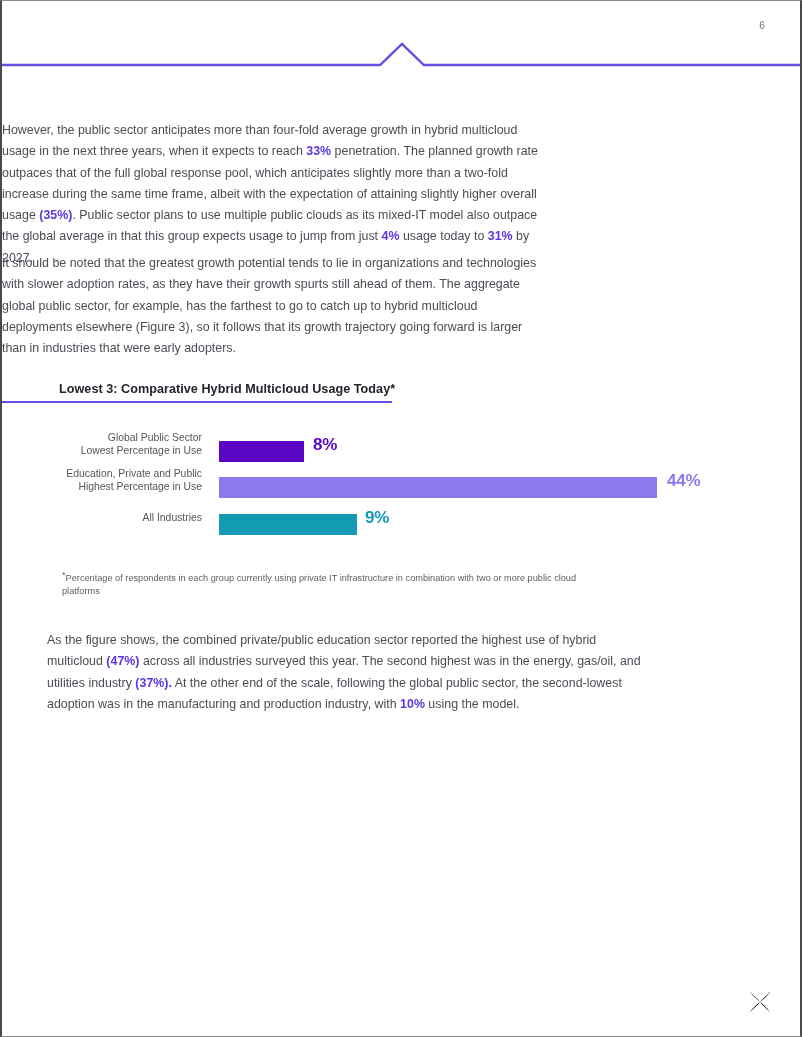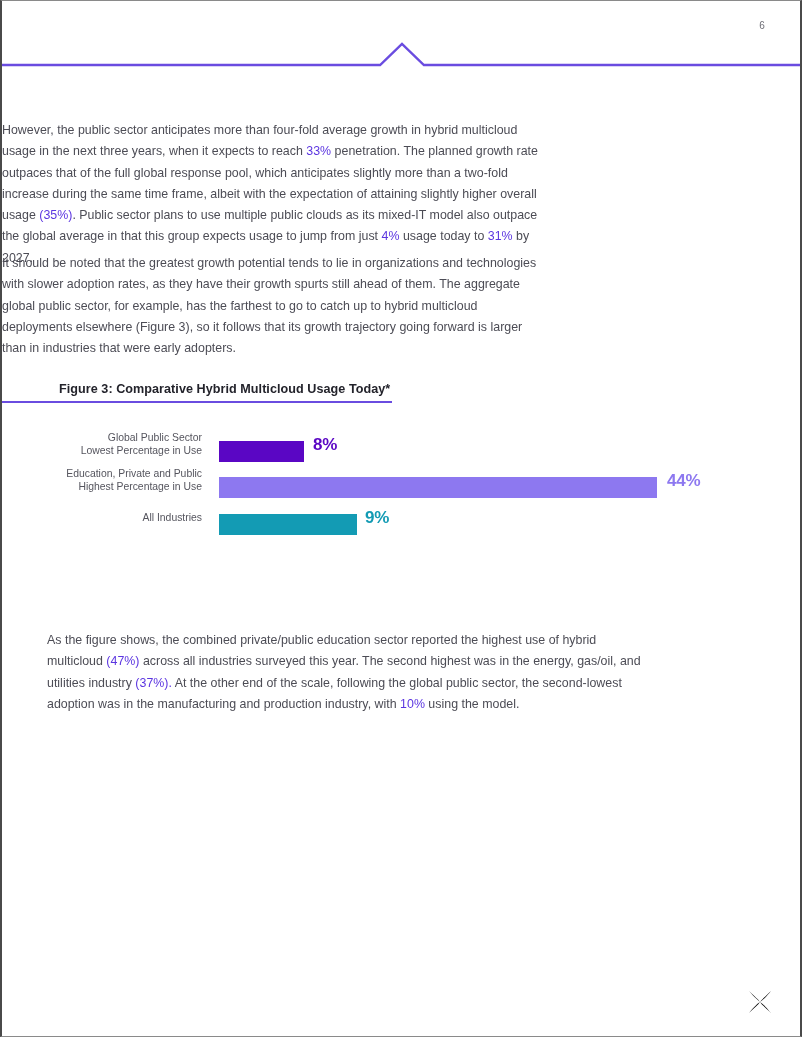--- a/index.html
+++ b/index.html
@@ -39,21 +39,21 @@
   }
   .header-rule svg { display: block; width: 100%; height: 28px; }
 
   p.para {
     margin: 0;
     font-size: 12.4px;
     line-height: 21.3px;
     color: #4c4c55;
     letter-spacing: 0.01px;
   }
-  .hl { color: #5b35e0; font-weight: normal; }
+  .hl { color: #5b35e0; font-weight: bold; }
 
   #para1 { position: absolute; top: 119px; left: 0; width: 550px; }
   #para2 { position: absolute; top: 252px; left: 0; width: 540px; }
   #para3 { position: absolute; top: 629px; left: 0; width: 595px; padding-left: 45px; }
 
   
   .figure-title {
     position: absolute;
     top: 381px;
     left: 57px;
@@ -133,21 +133,21 @@
   <div class="header-rule">
     <svg viewBox="0 0 802 28" preserveAspectRatio="none" xmlns="http://www.w3.org/2000/svg">
       <path d="M0 24 L380 24 L402 3 L424 24 L802 24" fill="none" stroke="#6a4ce0" stroke-width="2.4" stroke-linejoin="miter" vector-effect="non-scaling-stroke"></path>
     </svg>
   </div>
 
   <p class="para" id="para1"><span>However, the public sector anticipates more than four-fold average growth in hybrid multicloud usage in the next three years, when it expects to reach </span><span class="hl">33%</span><span> penetration. The planned growth rate outpaces that of the full global response pool, which anticipates slightly more than a two-fold increase during the same time frame, albeit with the expectation of attaining slightly higher overall usage </span><span class="hl">(35%)</span><span>. Public sector plans to use multiple public clouds as its mixed-IT model also outpace the global average in that this group expects usage to jump from just </span><span class="hl">4%</span><span> usage today to </span><span class="hl">31%</span><span> by 2027.</span></p>
 
   <p class="para" id="para2"><span>It should be noted that the greatest growth potential tends to lie in organizations and technologies with slower adoption rates, as they have their growth spurts still ahead of them. The aggregate global public sector, for example, has the farthest to go to catch up to hybrid multicloud deployments elsewhere (Figure 3), so it follows that its growth trajectory going forward is larger than in industries that were early adopters.</span></p>
 
-  <div class="figure-title">Figure 3: Comparative Hybrid Multicloud Usage Today*</div>
+  <div class="figure-title">Lowest 3: Comparative Hybrid Multicloud Usage Today*</div>
   <div class="figure-rule"></div>
 
   <div class="chart">
 
     <div class="chart-row" style="top:0px;">
       <div class="cat-label">
         <div>Global Public Sector</div>
         <div>Lowest Percentage in Use</div>
       </div>
       <div class="bar" style="width:85px;background:#5a06c4;"></div>
@@ -166,20 +166,23 @@
     <div class="chart-row" style="top:73px;">
       <div class="cat-label" style="top:7px;">
         <div>All Industries</div>
       </div>
       <div class="bar" style="width:138px;background:#139bb4;"></div>
       <div class="bar-value" style="left:363px;color:#139bb4;">9%</div>
     </div>
 
   </div>
 
+  <div class="footnote">
+    <span class="star">*</span><span>Percentage of respondents in each group currently using private IT infrastructure in combination with two or more public cloud platforms</span>
+  </div>
 
   <p class="para" id="para3"><span>As the figure shows, the combined private/public education sector reported the highest use of hybrid multicloud </span><span class="hl">(47%)</span><span> across all industries surveyed this year. The second highest was in the energy, gas/oil, and utilities industry </span><span class="hl">(37%).</span><span> At the other end of the scale, following the global public sector, the second-lowest adoption was in the manufacturing and production industry, with </span><span class="hl">10%</span><span> using the model.</span></p>
 
   <div class="logo-x">
     <svg viewBox="0 0 28 28" xmlns="http://www.w3.org/2000/svg">
       <path d="M3 3 C9 9, 12 11, 14 14 C16 11, 19 9, 25 3 C19 10, 17 12, 14 14 C17 16, 19 18, 25 25 C19 19, 16 17, 14 14 C12 17, 9 19, 3 25 C9 18, 11 16, 14 14 C11 11, 9 10, 3 3 Z" fill="#000000"></path>
     </svg>
   </div>
 
 </div>

